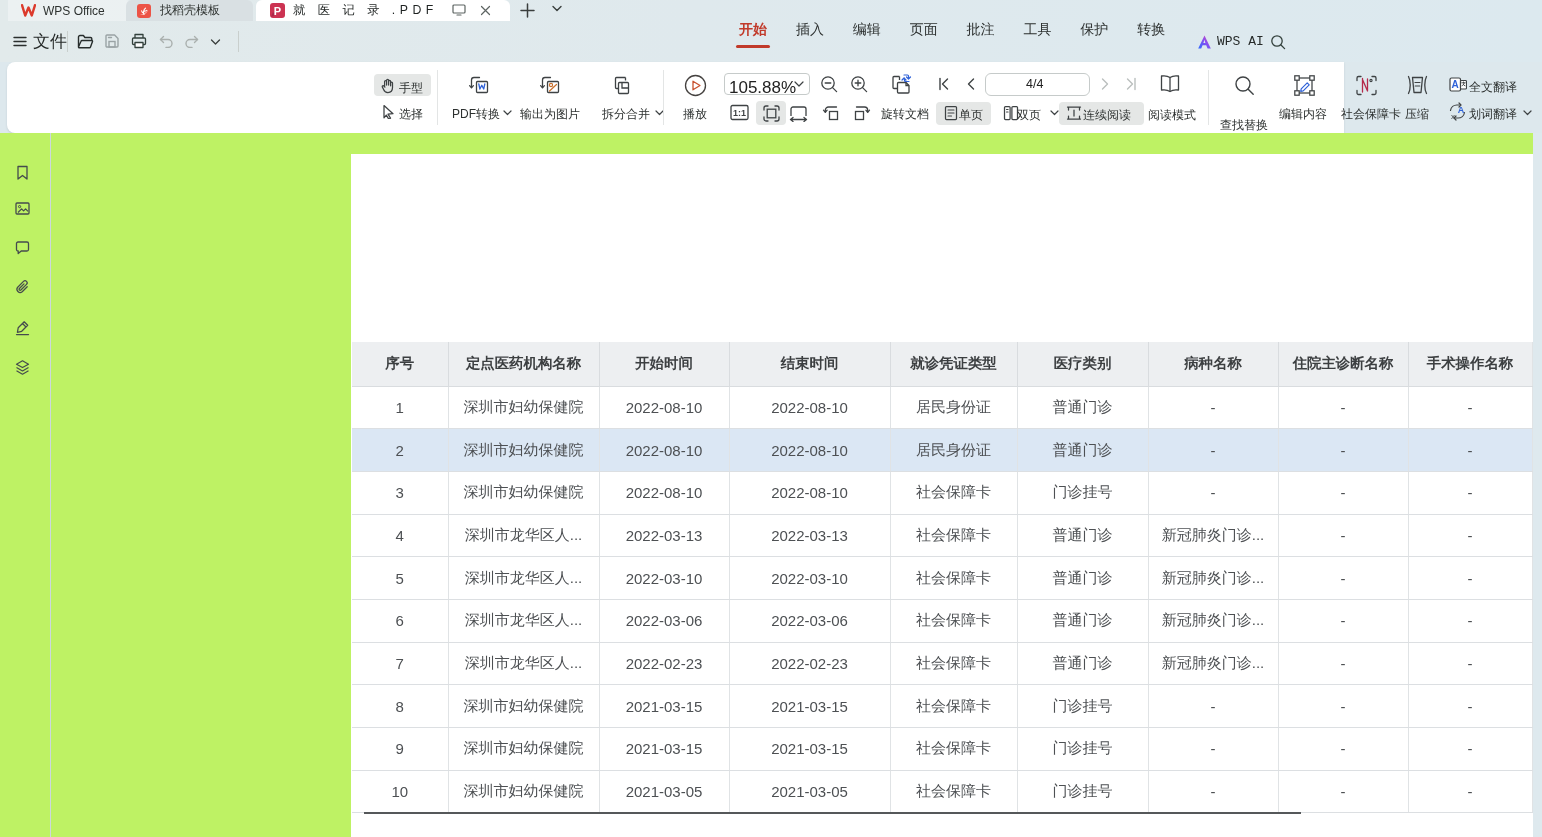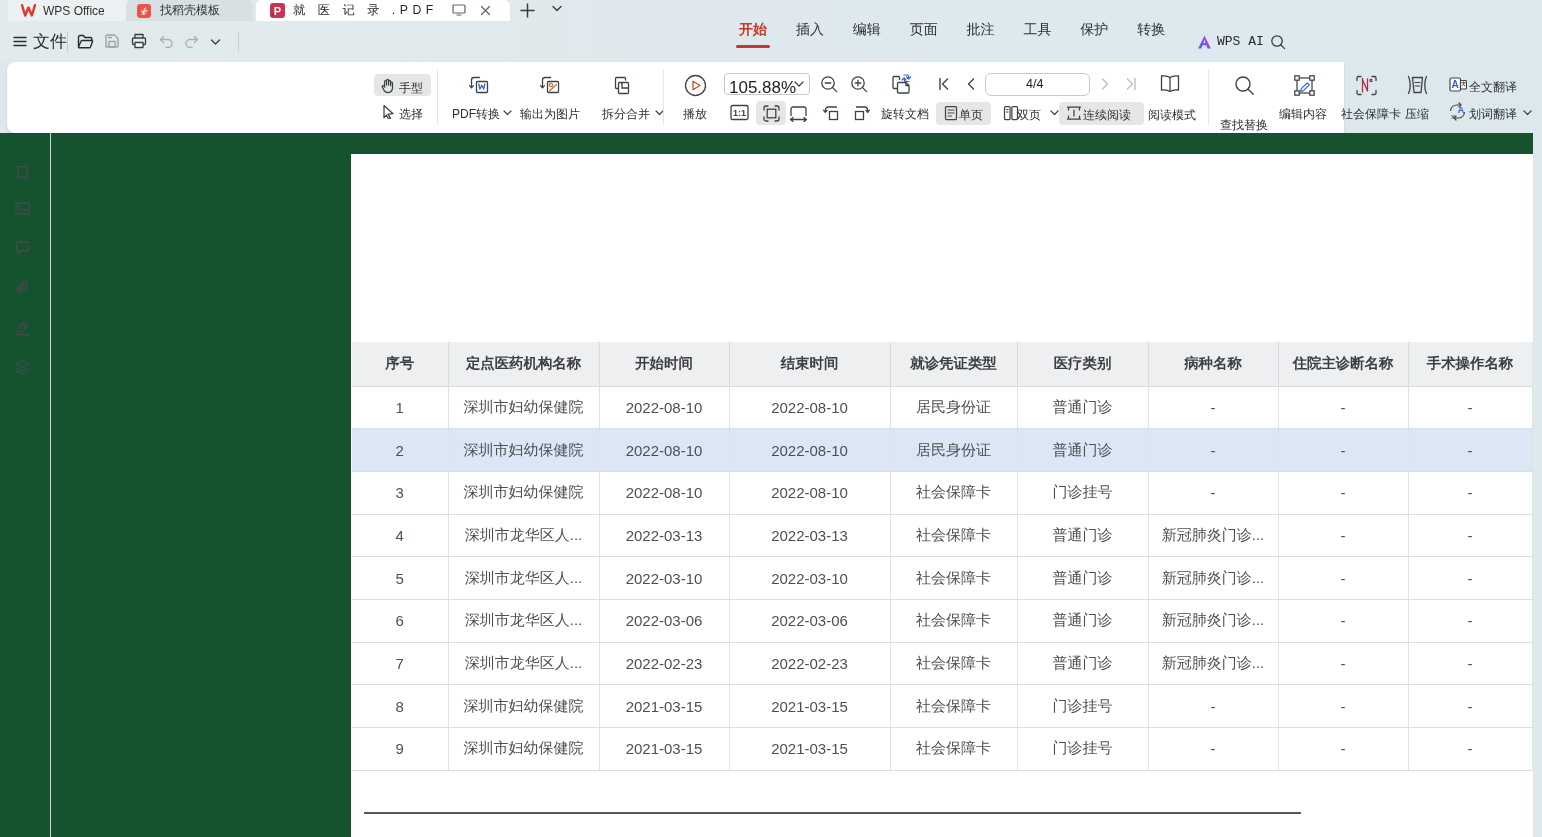--- a/index.html
+++ b/index.html
@@ -18,21 +18,21 @@
 .mtabs{position:absolute;left:739px;top:0;height:41px;display:flex;gap:28.9px;align-items:flex-start;font-size:14px;color:#2b2f2e;}
 .mtabs span{display:inline-block;width:28px;text-align:center;}
 .mtabs .on{color:#c13a2a;font-weight:bold;position:relative;}
 .mtabs .on::after{content:"";position:absolute;left:-3px;right:-3px;bottom:-9px;height:3px;background:#c13a2a;border-radius:2px;}
 .panel{position:absolute;left:7px;top:62px;width:1337px;height:71px;background:#fff;border-radius:8px 0 0 8px;box-shadow:0 1px 2px rgba(120,130,135,.25);}
 .sep{position:absolute;top:8px;height:55px;width:1px;background:#e3e5e5;}
 .pill{position:absolute;background:#e5e7e6;border-radius:4px;}
 .tlabel{position:absolute;font-size:12px;color:#2c302f;white-space:nowrap;}
 .bigl{position:absolute;font-size:12px;color:#2c302f;white-space:nowrap;text-align:center;}
 .icon{position:absolute;}
-.stage{position:absolute;left:0;top:133px;width:1542px;height:704px;background:#14532d;}
+.stage{position:absolute;left:0;top:133px;width:1542px;height:704px;background:#bef264;}
 .sideline{position:absolute;left:50px;top:0;bottom:0;width:1px;background:#ccd8dd;}
 .sicon{position:absolute;left:14px;}
 .page{position:absolute;left:351px;top:21px;width:1182px;height:683px;background:#fff;}
 .rightstrip{position:absolute;left:1533px;top:0;width:9px;height:704px;background:#dee9ee;}
 table.rec{position:absolute;left:1px;top:188px;border-collapse:collapse;table-layout:fixed;width:1180px;font-size:15px;color:#4d5053;filter:blur(0.55px);}
 table.rec th{background:#edeff1;font-size:14.4px;font-weight:bold;color:#3c3f41;height:44px;border-right:1px solid #d9dcdf;border-bottom:1px solid #d9dcdf;text-align:center;}
 table.rec td{height:42.7px;border-right:1px solid #e0e3e5;border-bottom:1px solid #dcdfe2;text-align:center;}
 table.rec th:last-child,table.rec td:last-child{border-right:1px solid #e0e3e5;}
 tr.hl td{background:#dbe7f4;}
 .darkline{position:absolute;left:13px;top:658px;width:937px;height:2px;background:#55585a;filter:blur(0.3px);}
@@ -458,18 +458,29 @@
             <td>9</td>
             <td>深圳市妇幼保健院</td>
             <td>2021-03-15</td>
             <td>2021-03-15</td>
             <td>社会保障卡</td>
             <td>门诊挂号</td>
             <td>-</td>
             <td>-</td>
             <td>-</td>
           </tr>
+      <tr>
+            <td>10</td>
+            <td>深圳市妇幼保健院</td>
+            <td>2021-03-05</td>
+            <td>2021-03-05</td>
+            <td>社会保障卡</td>
+            <td>门诊挂号</td>
+            <td>-</td>
+            <td>-</td>
+            <td>-</td>
+          </tr>
     </tbody>
       </table>
     <div class="darkline"></div>
   </div>
   <div class="rightstrip"></div>
 </div>
 
 </body></html>

